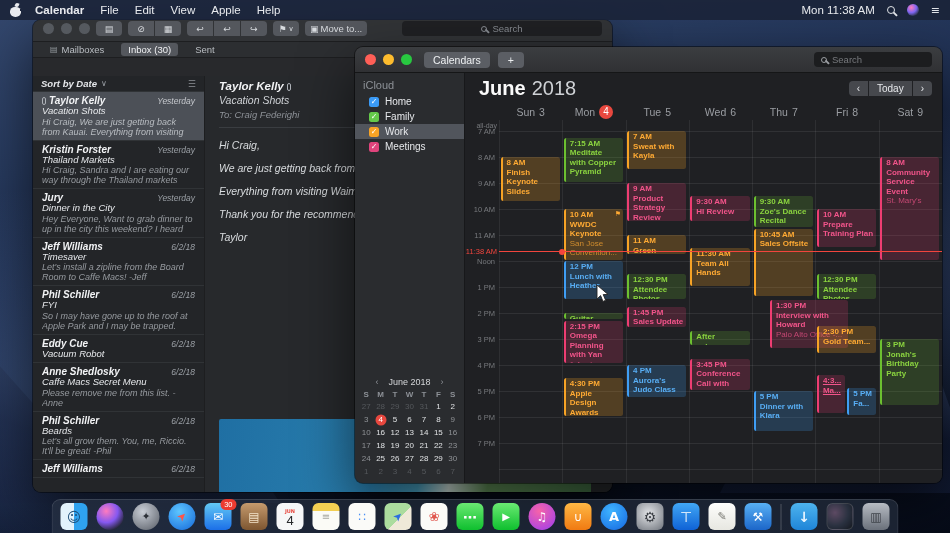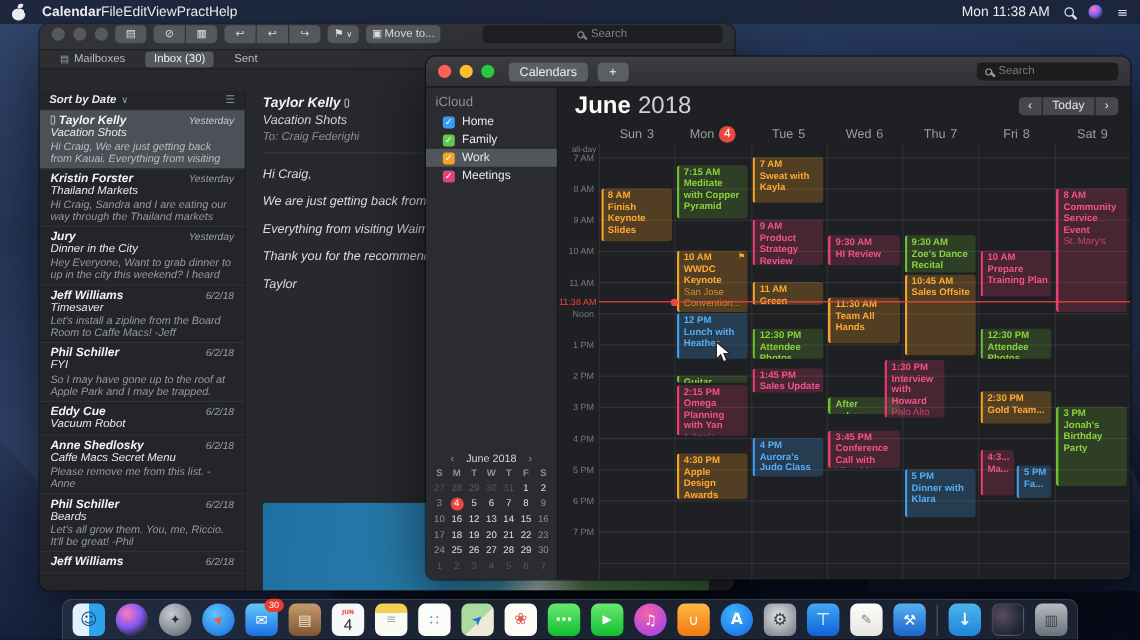--- a/index.html
+++ b/index.html
@@ -20,21 +20,21 @@
           clip-path:polygon(0 100%, 18% 52%, 38% 14%, 60% 62%, 82% 30%, 100% 100%); }
   
   .menubar { position:absolute; left:0; top:0; right:0; height:20px; z-index:50;
     background:rgba(26,34,54,.85); display:flex; align-items:center; padding:0 10px;
     color:#e8eaee; font-size:11.5px; }
   .apple { width:11px; height:13px; position:relative; margin-right:14px; display:inline-block; }
   .apple::before { content:""; position:absolute; left:0; top:3px; width:11px; height:10px; border-radius:45% 45% 48% 48%;
     background:radial-gradient(circle at 118% 28%, rgba(26,34,54,1) 2.6px, #e9ebef 2.8px); }
   .apple::after { content:""; position:absolute; left:5px; top:-1px; width:4px; height:4px; border-radius:60% 0 60% 0;
     background:#e9ebef; transform:rotate(18deg); }
-  .mb-items { display:flex; }
+  .mb-items { display:flex; gap:16px; }
   .mb-item { cursor:default; }
   .mb-app { font-weight:bold; }
   .mb-right { margin-left:auto; display:flex; align-items:center; gap:12px; }
   .lens { width:8px; height:8px; border:1.4px solid #dfe2e6; border-radius:50%; position:relative; display:inline-block; }
   .lens::after { content:""; position:absolute; width:4.5px; height:1.5px; background:#dfe2e6; transform:rotate(45deg); right:-3.4px; bottom:-1.4px; }
   .siri-orb { width:12px; height:12px; border-radius:50%; display:inline-block;
     background:radial-gradient(circle at 36% 30%, #ff7bbf, #7d66f2 45%, #273043 78%); }
   .nc-icon { font-family:"DejaVu Sans",sans-serif; font-size:11px; color:#dfe2e6; }
   
   .win { position:absolute; border-radius:8px; box-shadow:0 22px 55px rgba(0,0,0,.6), 0 0 0 1px rgba(0,0,0,.45); overflow:hidden; }
@@ -203,21 +203,21 @@
   <div class="mtn mtn2"></div>
 </div>
 
 <div class="menubar">
   <span class="apple"></span>
   <div class="mb-items">
       <span class="mb-item mb-app">Calendar</span>
       <span class="mb-item">File</span>
       <span class="mb-item">Edit</span>
       <span class="mb-item">View</span>
-      <span class="mb-item">Pract</span>
+      <span class="mb-item">Apple</span>
       <span class="mb-item">Help</span>
     </div>
   <div class="mb-right">
     <span class="mb-clock">Mon 11:38 AM</span>
     <span class="lens"></span>
     <span class="siri-orb"></span>
     <span class="nc-icon">≡</span>
   </div>
 </div>
 
@@ -617,42 +617,42 @@
           <div class="ev-title">Conference Call with Hiroshi</div>
         </div>
         <div class="event" style="left: 288.643px; width: 59.2857px; top: 76px; height: 31px; background: rgba(108, 192, 48, 0.2); border-left: 2.5px solid rgb(108, 192, 48); color: rgb(138, 211, 63);">
           <div class="ev-time">9:30 AM</div>
           <div class="ev-title">Zoe's Dance Recital</div>
         </div>
         <div class="event" style="left: 288.643px; width: 59.2857px; top: 108.5px; height: 67.4px; background: rgba(247, 163, 37, 0.24); border-left: 2.5px solid rgb(247, 163, 37); color: rgb(255, 170, 51);">
           <div class="ev-time">10:45 AM</div>
           <div class="ev-title">Sales Offsite</div>
         </div>
-        <div class="event" style="left: 272px; width: 50px; top: 180px; height: 47.9px; background: rgba(238, 61, 114, 0.2); border-left: 2.5px solid rgb(238, 61, 114); color: rgb(242, 84, 138);">
+        <div class="event" style="left: 305px; width: 78px; top: 180px; height: 47.9px; background: rgba(238, 61, 114, 0.2); border-left: 2.5px solid rgb(238, 61, 114); color: rgb(242, 84, 138);">
           <div class="ev-time">1:30 PM</div>
           <div class="ev-title">Interview with Howard</div>
           <div class="ev-loc">Palo Alto Office -...</div>
         </div>
         <div class="event" style="left: 288.643px; width: 59.2857px; top: 271px; height: 40.1px; background: rgba(63, 158, 245, 0.22); border-left: 2.5px solid rgb(63, 158, 245); color: rgb(88, 174, 245);">
           <div class="ev-time">5 PM</div>
           <div class="ev-title">Dinner with Klara</div>
         </div>
         <div class="event" style="left: 351.929px; width: 59.2857px; top: 89px; height: 37.5px; background: rgba(238, 61, 114, 0.2); border-left: 2.5px solid rgb(238, 61, 114); color: rgb(242, 84, 138);">
           <div class="ev-time">10 AM</div>
           <div class="ev-title">Prepare Training Plan</div>
         </div>
         <div class="event" style="left: 351.929px; width: 59.2857px; top: 154px; height: 24.5px; background: rgba(108, 192, 48, 0.2); border-left: 2.5px solid rgb(108, 192, 48); color: rgb(138, 211, 63);">
           <div class="ev-time">12:30 PM</div>
           <div class="ev-title">Attendee Photos</div>
         </div>
         <div class="event" style="left: 351.929px; width: 59.2857px; top: 206px; height: 27.1px; background: rgba(247, 163, 37, 0.24); border-left: 2.5px solid rgb(247, 163, 37); color: rgb(255, 170, 51);">
           <div class="ev-time">2:30 PM</div>
           <div class="ev-title">Gold Team...</div>
         </div>
-        <div class="event" style="left: 351.929px; width: 27.6429px; top: 255.4px; height: 38px; background: rgba(238, 61, 114, 0.2); border-left: 2.5px solid rgb(238, 61, 114); color: rgb(242, 84, 138);">
+        <div class="event" style="left: 351.929px; width: 27.6429px; top: 255.4px; height: 38px; background: rgba(238, 61, 114, 0.2); border-left: 2.5px solid rgb(238, 61, 114); color: rgb(242, 84, 138); text-decoration: underline;">
           <div class="ev-time">4:3...</div>
           <div class="ev-title">Ma...</div>
         </div>
         <div class="event" style="left: 382.306px; width: 28.9086px; top: 268.4px; height: 27.1px; background: rgba(63, 158, 245, 0.22); border-left: 2.5px solid rgb(63, 158, 245); color: rgb(88, 174, 245);">
           <div class="ev-time">5 PM</div>
           <div class="ev-title">Fa...</div>
         </div>
         <div class="event" style="left: 415.214px; width: 59.2857px; top: 37px; height: 102.5px; background: rgba(238, 61, 114, 0.2); border-left: 2.5px solid rgb(238, 61, 114); color: rgb(242, 84, 138);">
           <div class="ev-time">8 AM</div>
           <div class="ev-title">Community Service Event</div>

